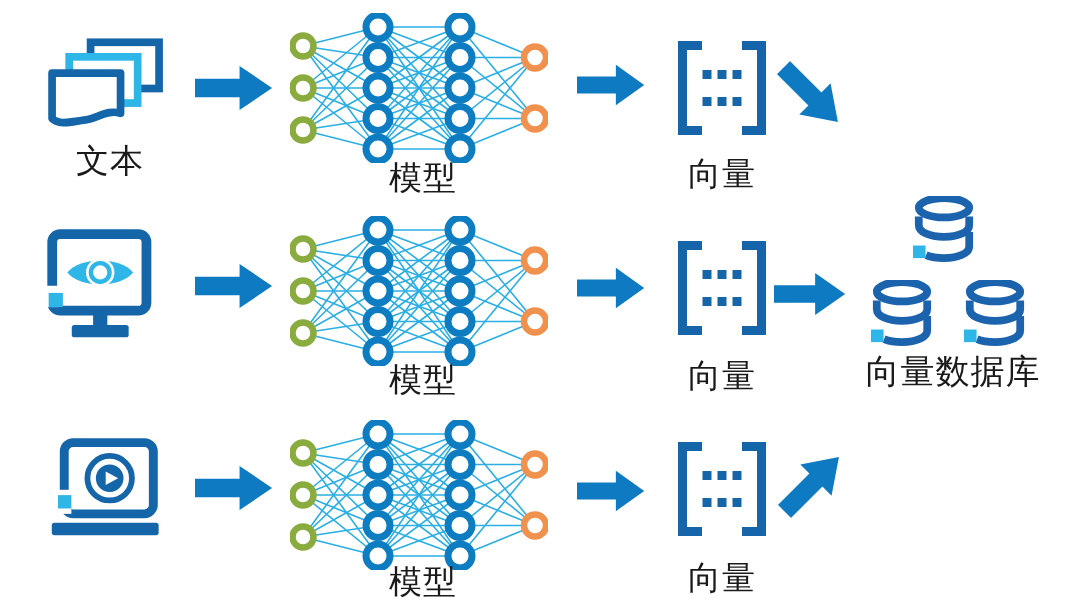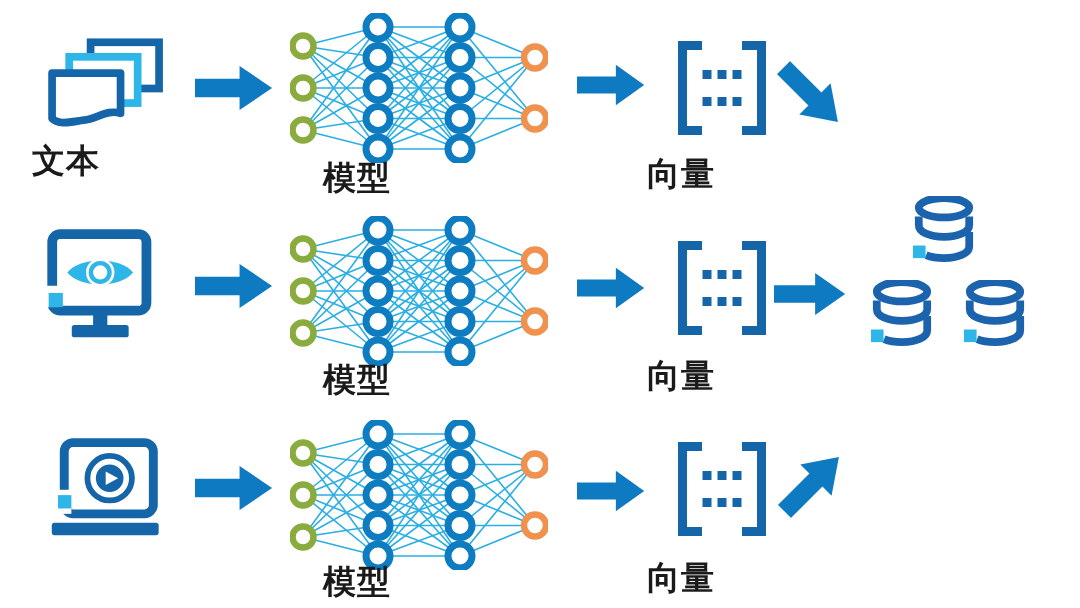--- a/index.html
+++ b/index.html
@@ -3,21 +3,21 @@
 <meta charset="utf-8">
 <style>
   html,body{margin:0;padding:0;background:#fff;}
   #canvas{
     position:relative;width:1080px;height:608px;background:#ffffff;overflow:hidden;
     font-family:"Liberation Sans","DejaVu Sans",sans-serif;
   }
   .abs{position:absolute;}
   .icon svg{display:block;width:100%;height:100%;}
   .label{
-    position:absolute;text-align:left;font-size:33px;font-weight:700;
+    position:absolute;text-align:center;font-size:33px;font-weight:400;
     color:var(--text,#1a1a1a);line-height:1.1;letter-spacing:1px;white-space:nowrap;
   }
   .label.big{font-size:34px;}
   
   .bracket{position:absolute;width:88px;height:94px;}
   .bk{position:absolute;top:0;bottom:0;width:24px;box-sizing:border-box;border:9px solid var(--bracket,#1565a9);}
   .bk.l{left:0;border-right:none;}
   .bk.r{right:0;border-left:none;}
   .dots{
     position:absolute;left:50%;top:50%;transform:translate(-50%,-50%);
@@ -277,20 +277,21 @@
       </svg>
     </div>
   <div class="abs icon" style="left:963px;top:280px;width:64px;height:68px">
       <svg viewBox="0 0 66 70">
     <ellipse cx="33" cy="12" rx="26" ry="10" fill="#fff" stroke="#1b63ad" stroke-width="8"></ellipse>
     <path d="M7 21 L7 30 C7 37 18 42 33 42 C48 42 59 37 59 30 L59 21" fill="none" stroke="#1b63ad" stroke-width="8"></path>
     <path d="M59 37 L59 52 C59 59 48 64 33 64 C26 64 19.5 63 14.5 61" fill="none" stroke="#1b63ad" stroke-width="8"></path>
     <rect x="1" y="51" width="13" height="13" fill="#2eb6e8"></rect>
       </svg>
     </div>
+  <div class="label big" style="left:848px;top:353px;width:210px">向量数据库</div>
 
   <div class="abs icon" style="left:50px;top:438px;width:114px;height:100px">
       <svg viewBox="0 0 128 112">
     <rect x="16" y="5" width="100" height="80" rx="10" fill="#fff" stroke="#1565a9" stroke-width="10"></rect>
     <rect x="8" y="58" width="16" height="27" fill="#fff"></rect>
     <rect x="9" y="64" width="15" height="15" fill="#2eb6e8"></rect>
     <circle cx="67" cy="45" r="25" fill="#fff" stroke="#1565a9" stroke-width="6.5"></circle>
     <circle cx="67" cy="45" r="15.5" fill="#1565a9"></circle>
     <path d="M62.5 37.5 L76.5 45 L62.5 52.5 Z" fill="#fff"></path>
     <rect x="2" y="95" width="120" height="14" rx="3" fill="#1565a9"></rect>

